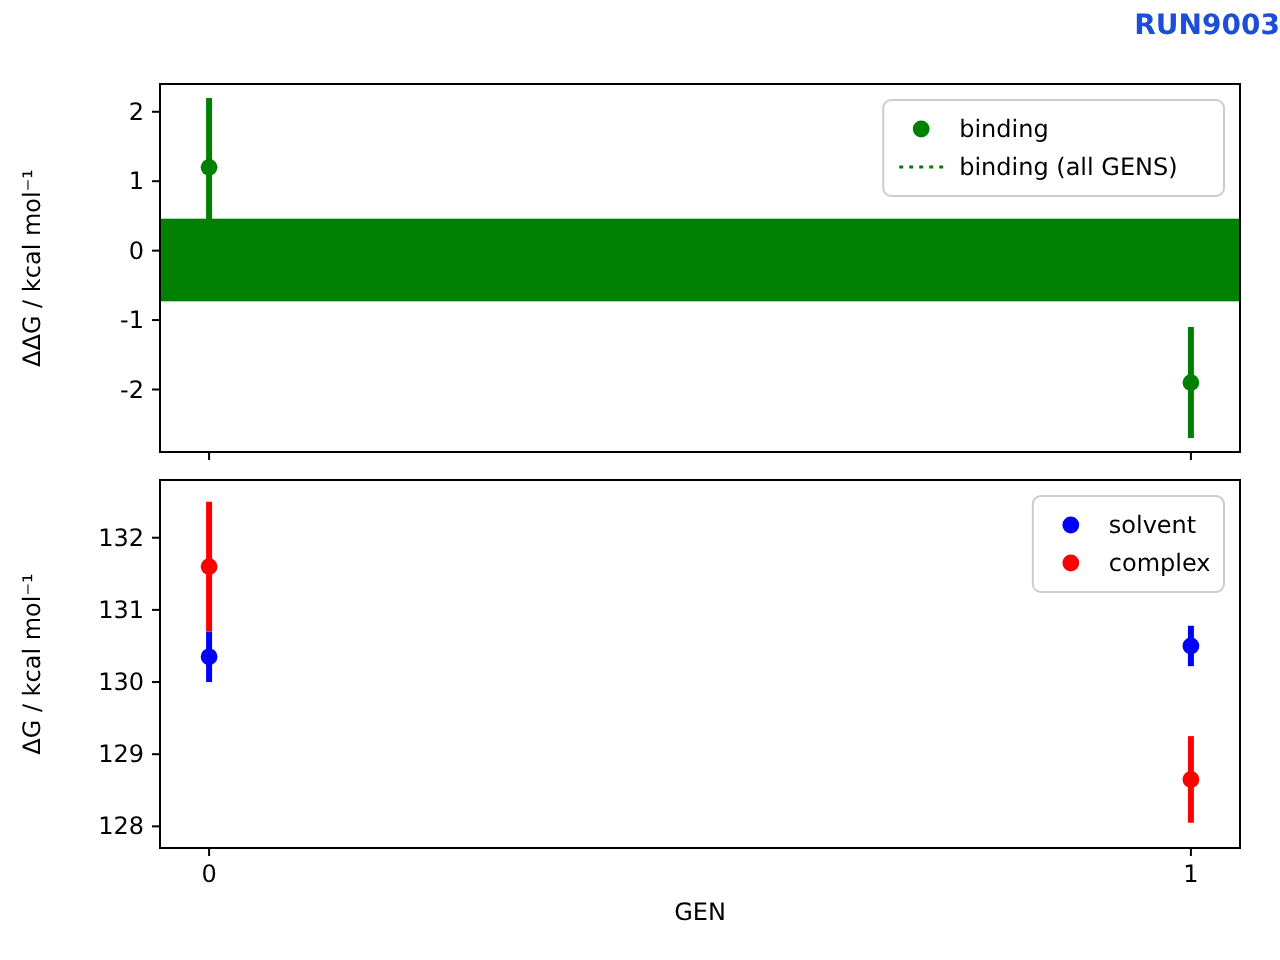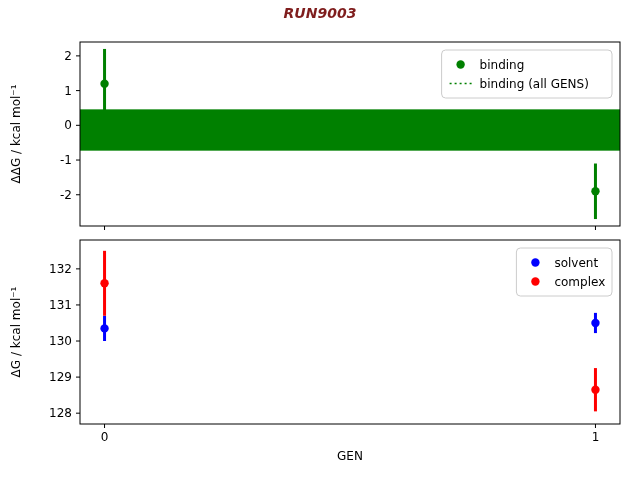--- a/index.html
+++ b/index.html
@@ -5,22 +5,22 @@
   html,body{margin:0;padding:0;background:#ffffff;}
   .figure{
     position:relative;
     width:640px;height:480px;
     background:#ffffff;
     font-family:"DejaVu Sans", sans-serif;
     overflow:hidden;
   }
   .fig-title{
     position:absolute;top:5px;left:0;width:100%;
-    text-align:center;
-    font-size:14px;font-weight:bold;color:#7f1d1d;font-style:italic;
+    text-align:right;
+    font-size:14px;font-weight:bold;color:#1d4ed8;
   }
   svg text{
     font-family:"DejaVu Sans", sans-serif;
     fill:#000000;
   }
 </style>
 </head>
 <body>
 
 <div class="figure">

